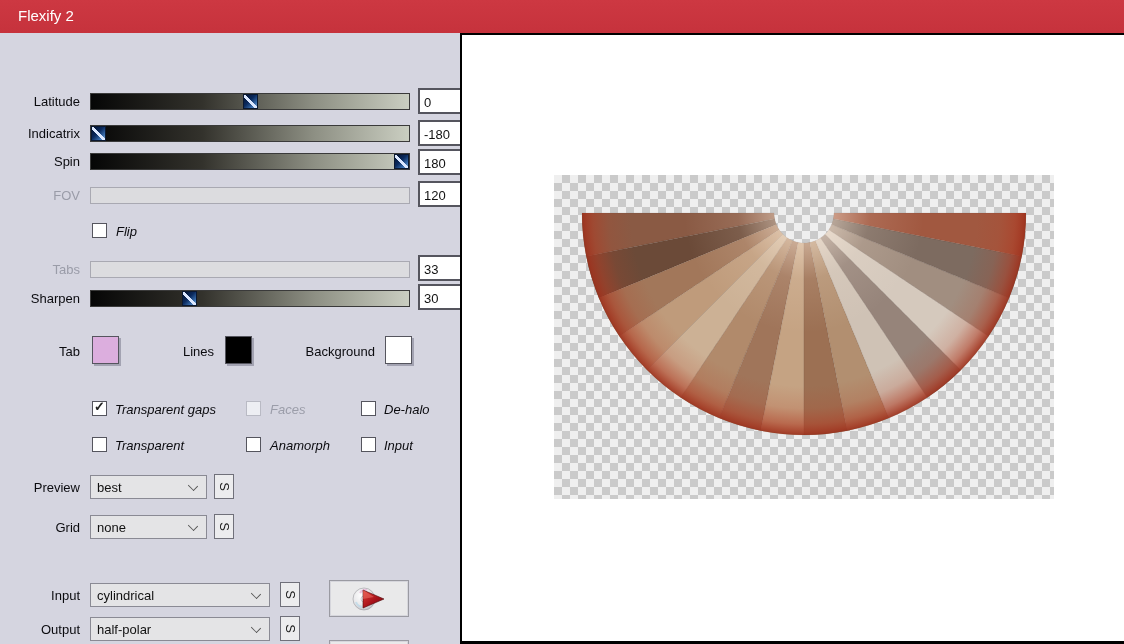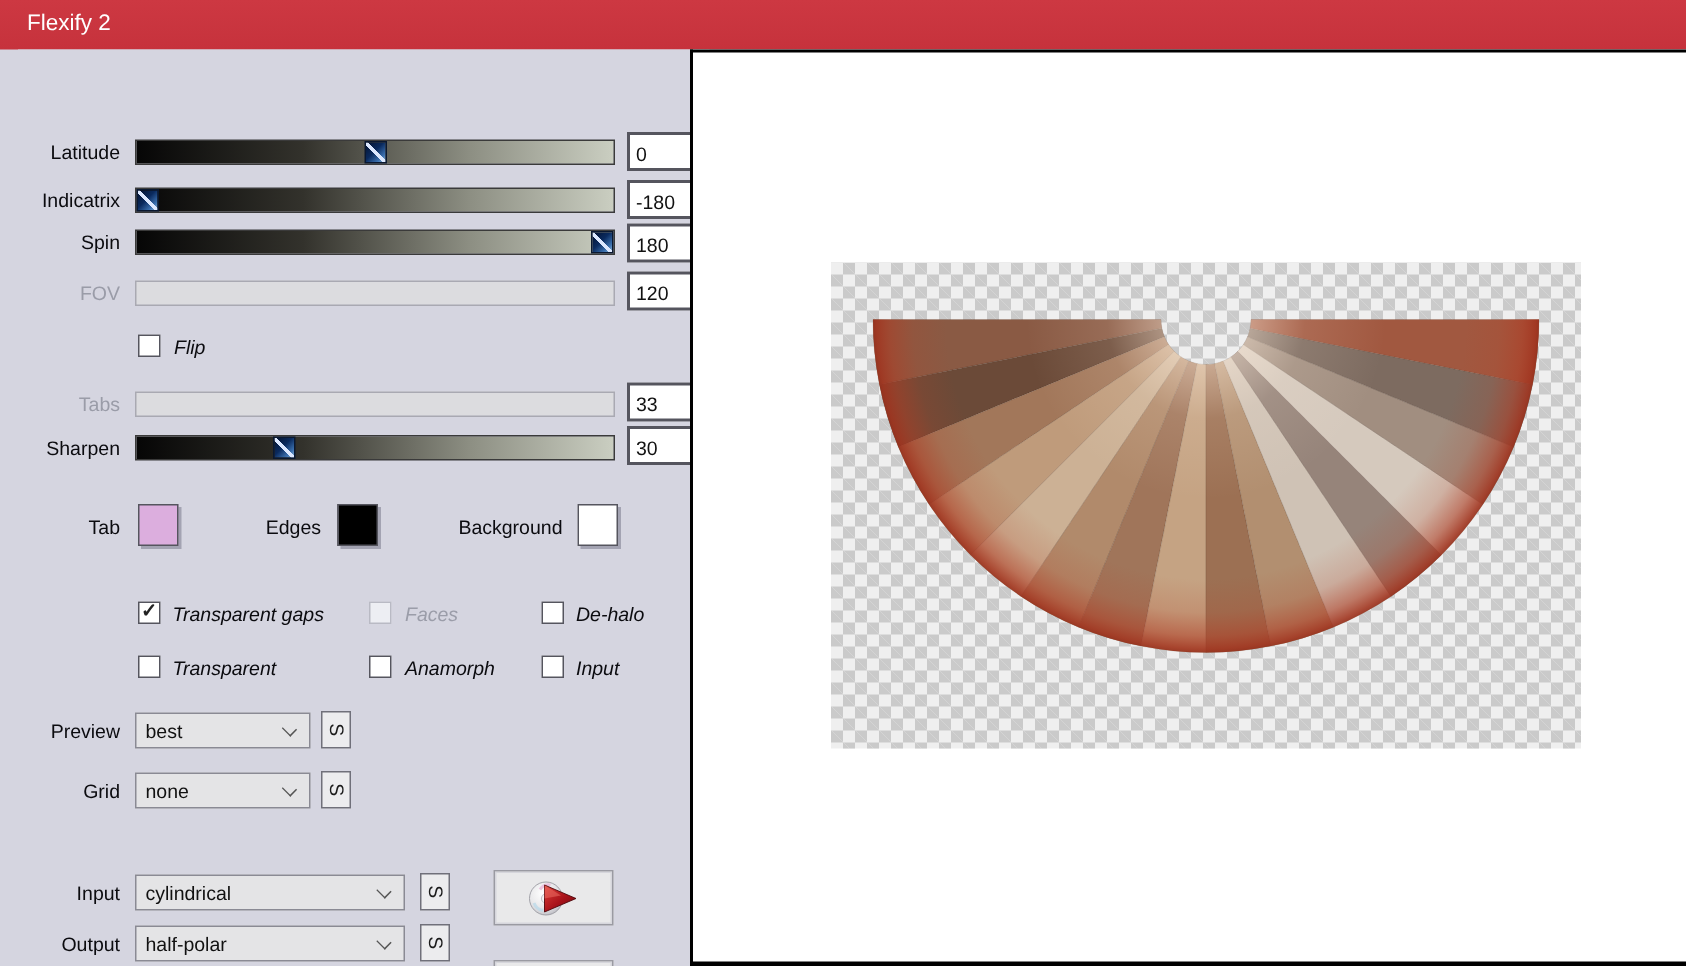--- a/index.html
+++ b/index.html
@@ -109,21 +109,21 @@
   <input class="valbox" style="top: 222px;" value="33">
 
   <span class="rlabel" style="top:258px">Sharpen</span>
   <div class="track" style="top:257px">
       <div class="handle" style="display: block; left: 91px;"></div>
     </div>
   <input class="valbox" style="top: 251px;" value="30">
 
   <span class="rlabel" style="top:311px">Tab</span>
   <div class="swatch" style="left: 80px; top: 303px; background: rgb(220, 174, 222);"></div>
-  <span class="rlabel" style="left:140px; width:62px; top:311px">Edges</span>
+  <span class="rlabel" style="left:140px; width:62px; top:311px">Lines</span>
   <div class="swatch" style="left: 213px; top: 303px; background: rgb(0, 0, 0);"></div>
   <span class="rlabel" style="left:270px; width:93px; top:311px">Background</span>
   <div class="swatch" style="left: 373px; top: 303px; background: rgb(255, 255, 255);"></div>
 
   <div class="cbitem">
     <span class="cb" style="left:80px; top:368px">
         <span class="mark">✓</span>
       </span>
     <span class="cblabel" style="left:103px; top:369px">Transparent gaps</span>
   </div>

